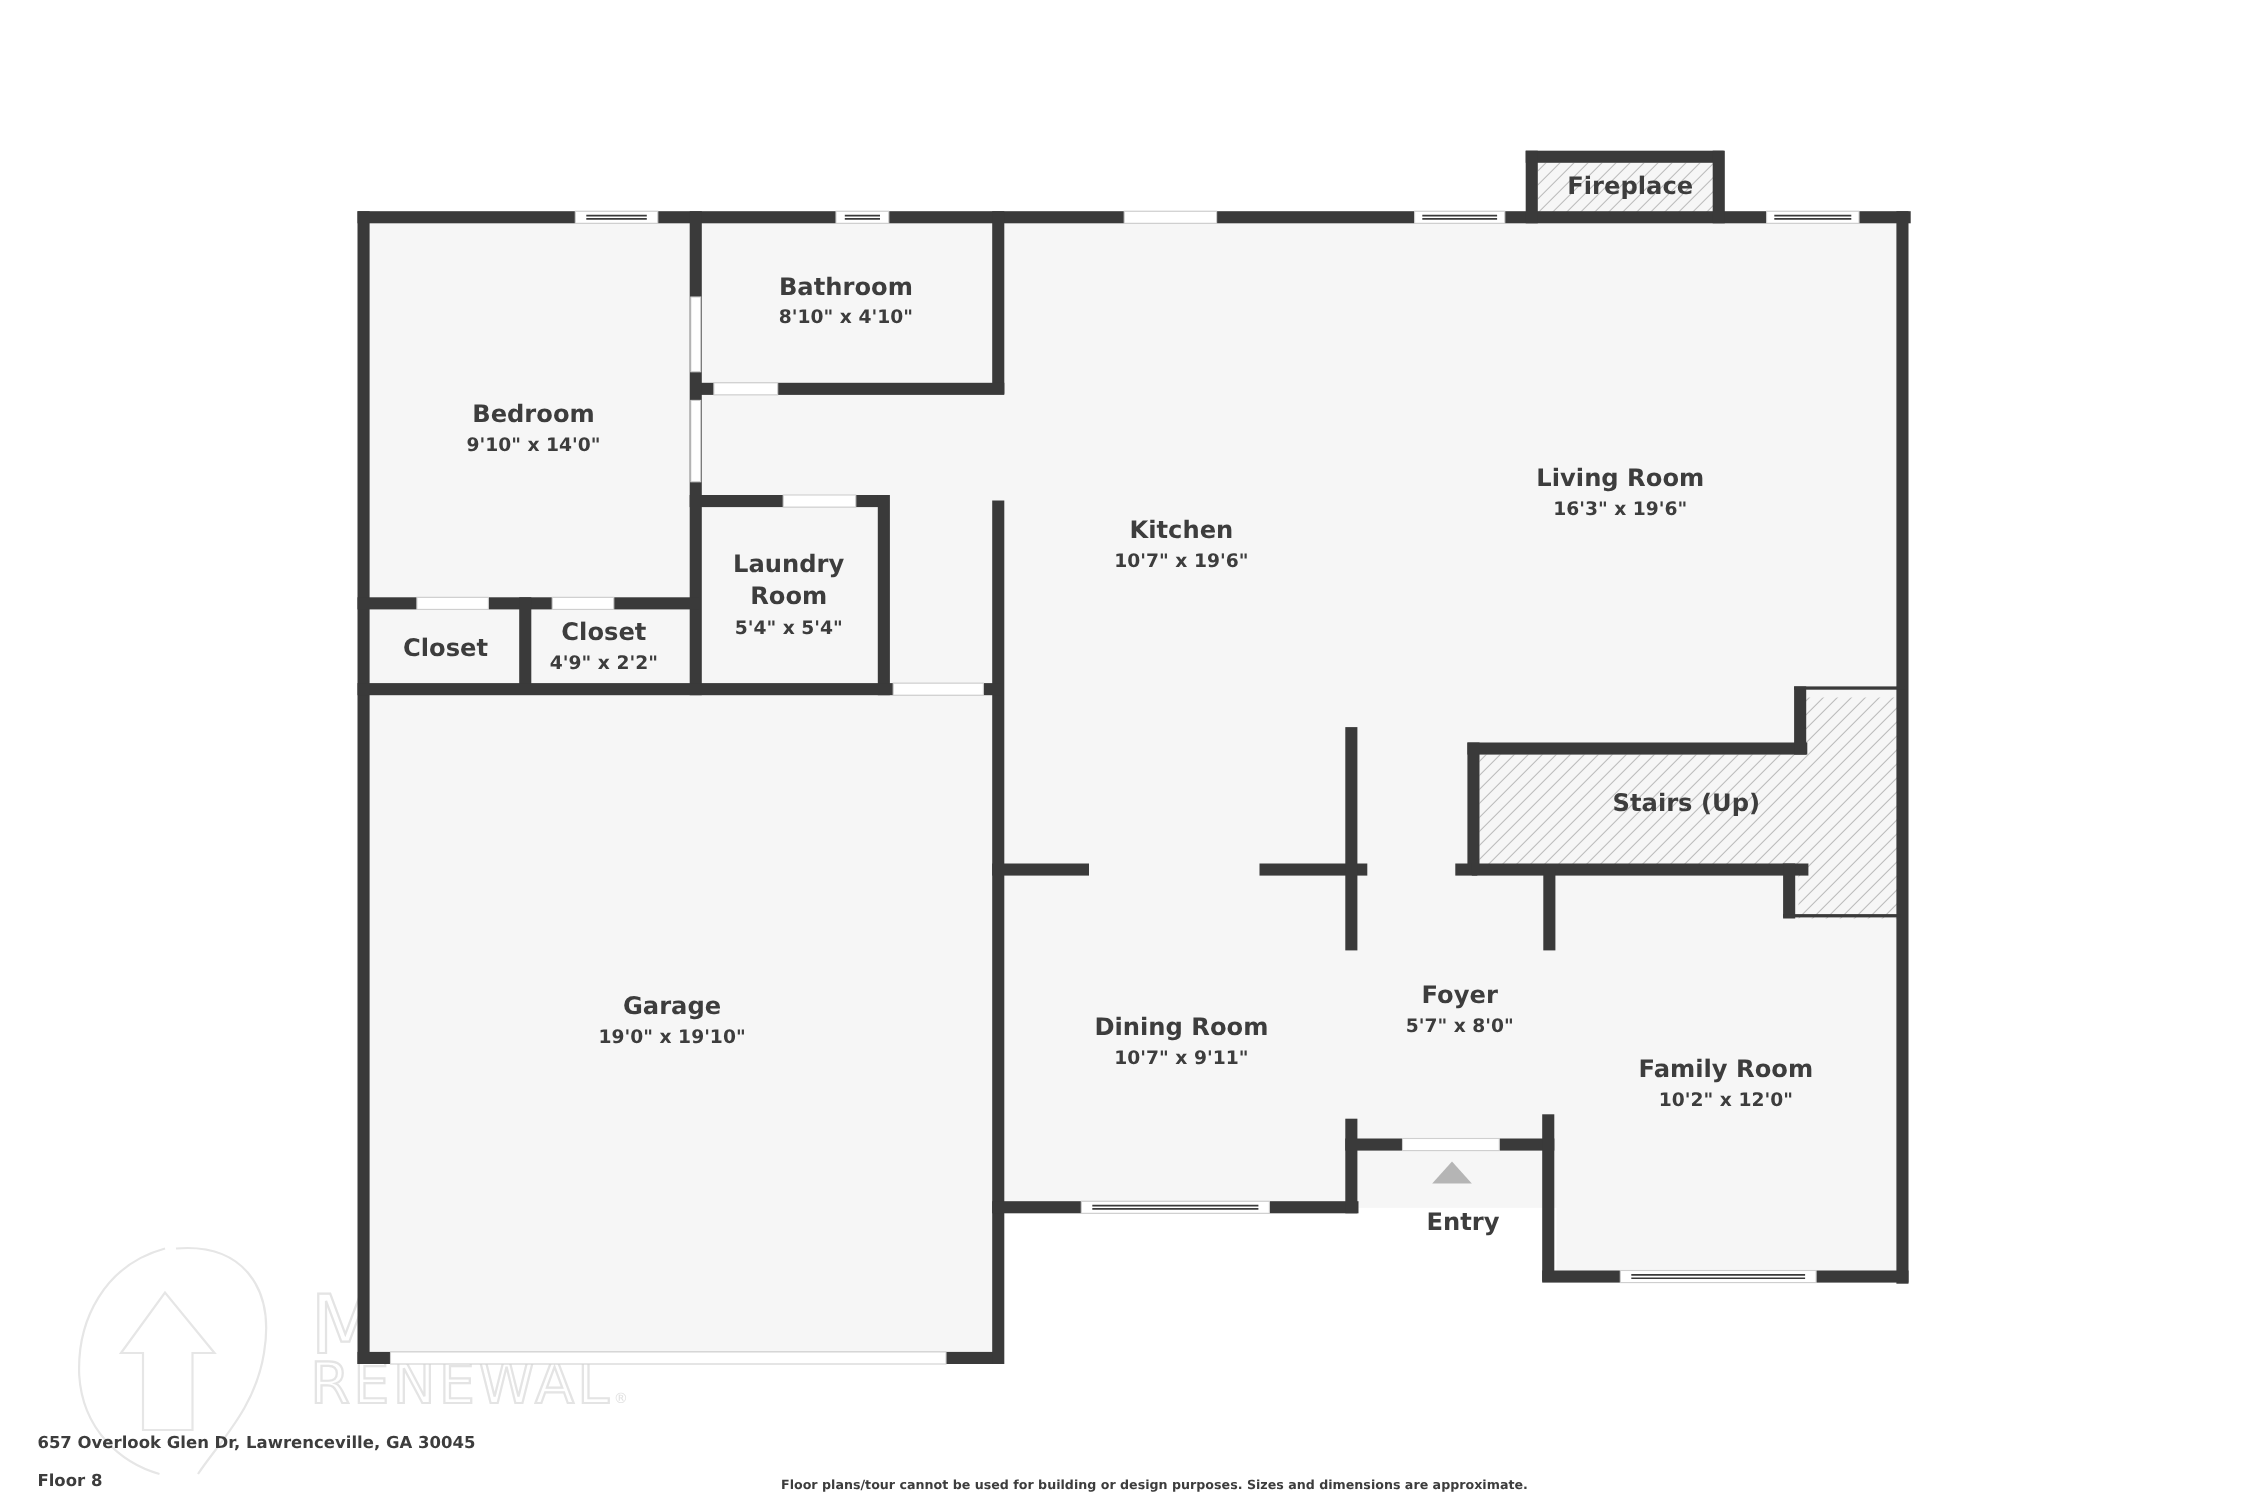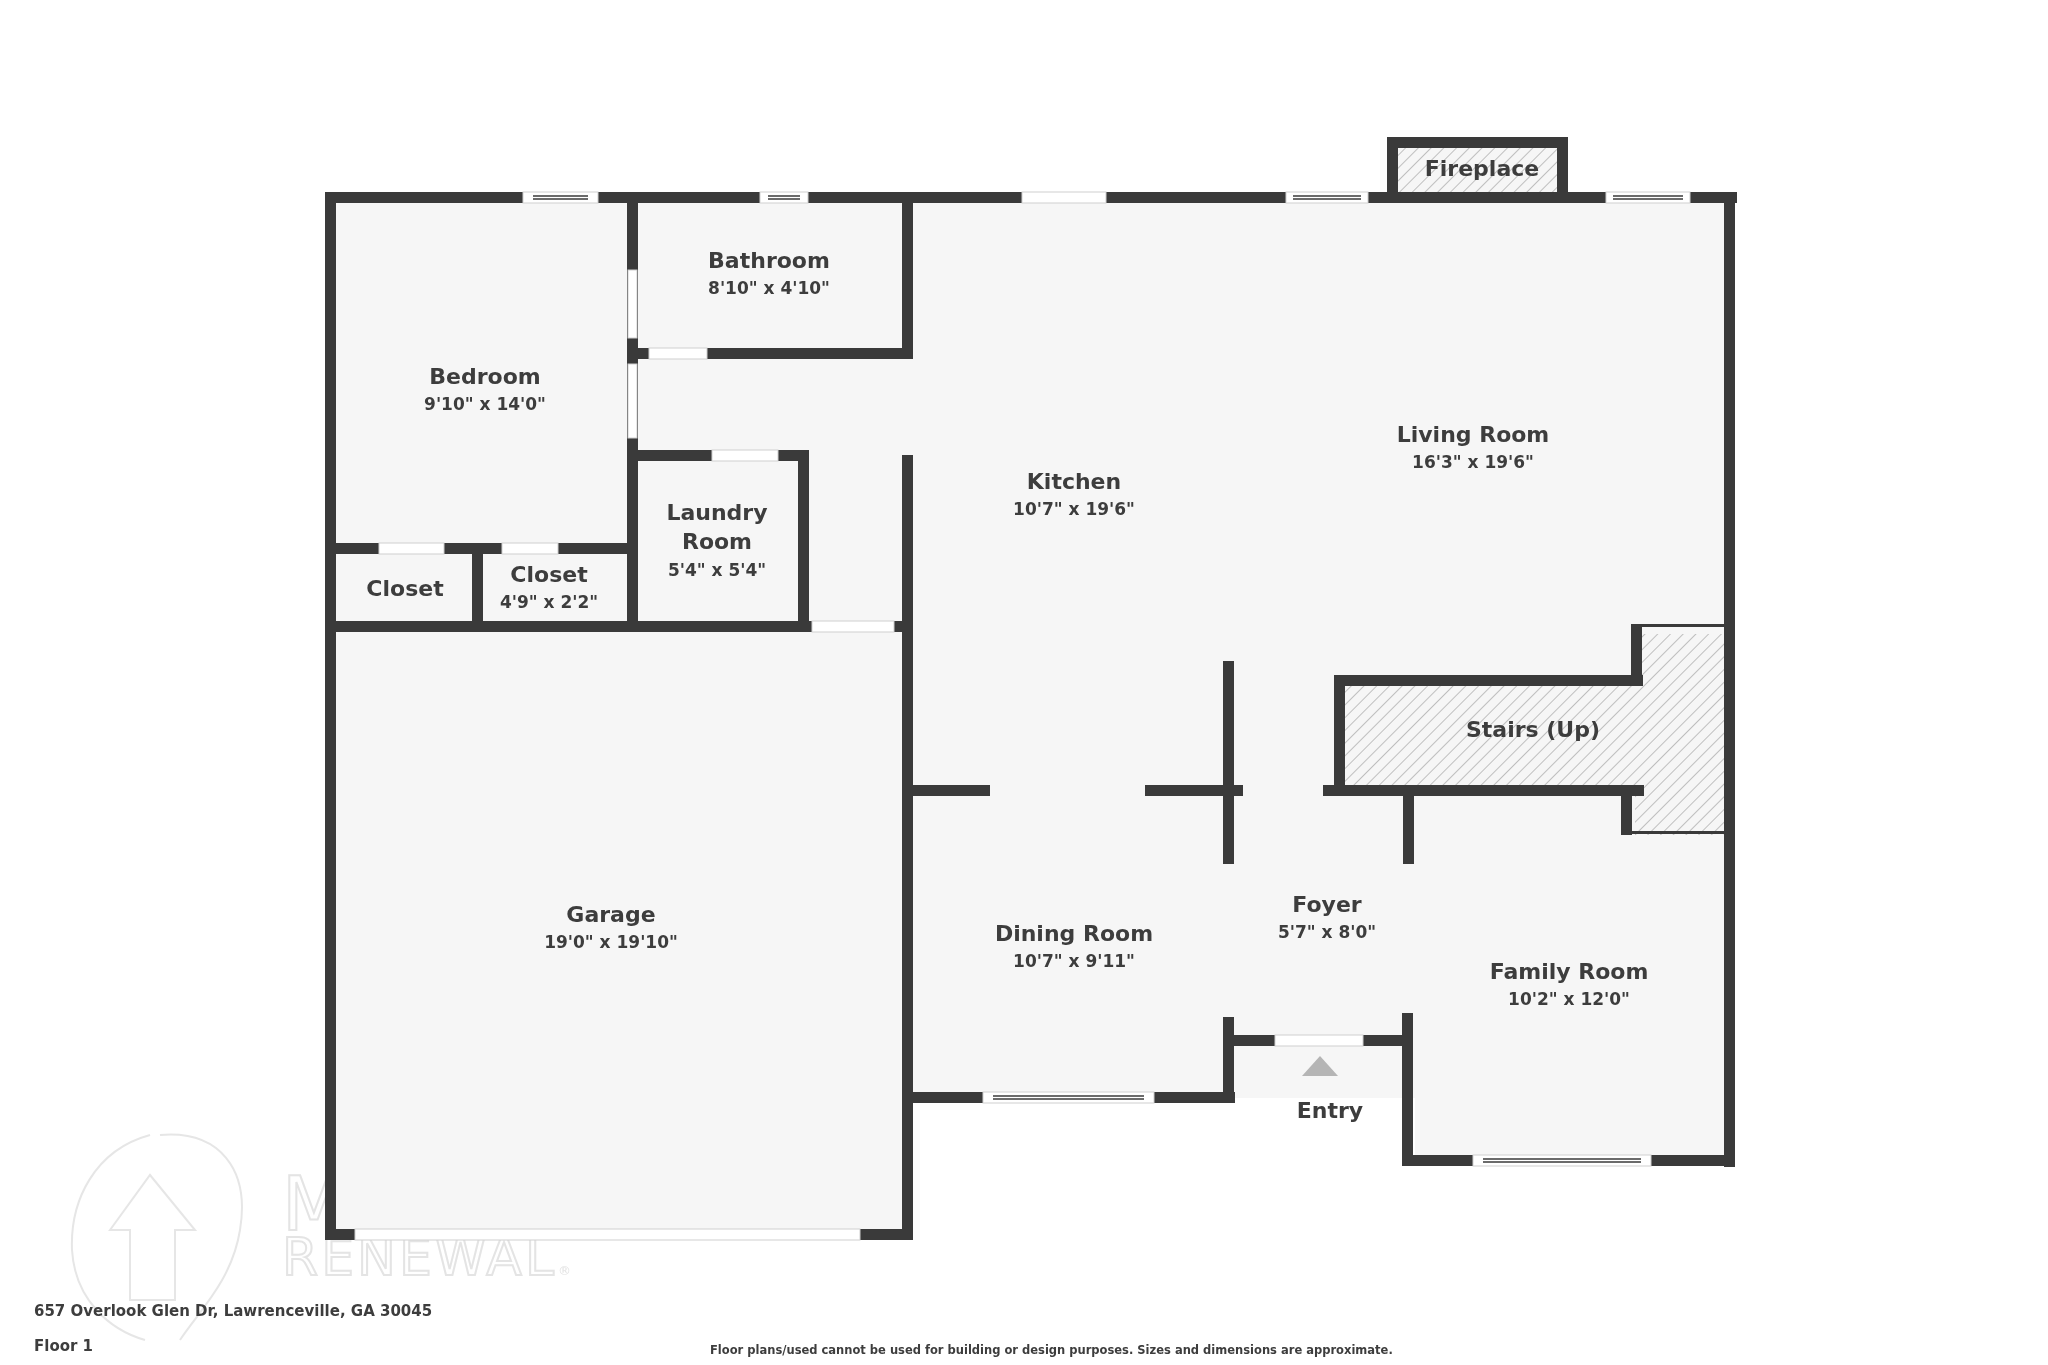--- a/index.html
+++ b/index.html
@@ -194,14 +194,14 @@
     <text class="rdim" x="1327" y="938">5'7" x 8'0"</text>
 
     <text class="rname" x="1569" y="979">Family Room</text>
     <text class="rdim" x="1569" y="1005">10'2" x 12'0"</text>
 
     <text class="rname" x="1330" y="1118">Entry</text>
   </g>
 </svg>
 
 <div class="footer-text addr">657 Overlook Glen Dr, Lawrenceville, GA 30045</div>
-<div class="footer-text floor">Floor 1</div>
-<div class="footer-text disclaimer">Floor plans/used cannot be used for building or design purposes. Sizes and dimensions are approximate.</div>
+<div class="footer-text floor">Floor 8</div>
+<div class="footer-text disclaimer">Floor plans/tour cannot be used for building or design purposes. Sizes and dimensions are approximate.</div>
 
 </body></html>

